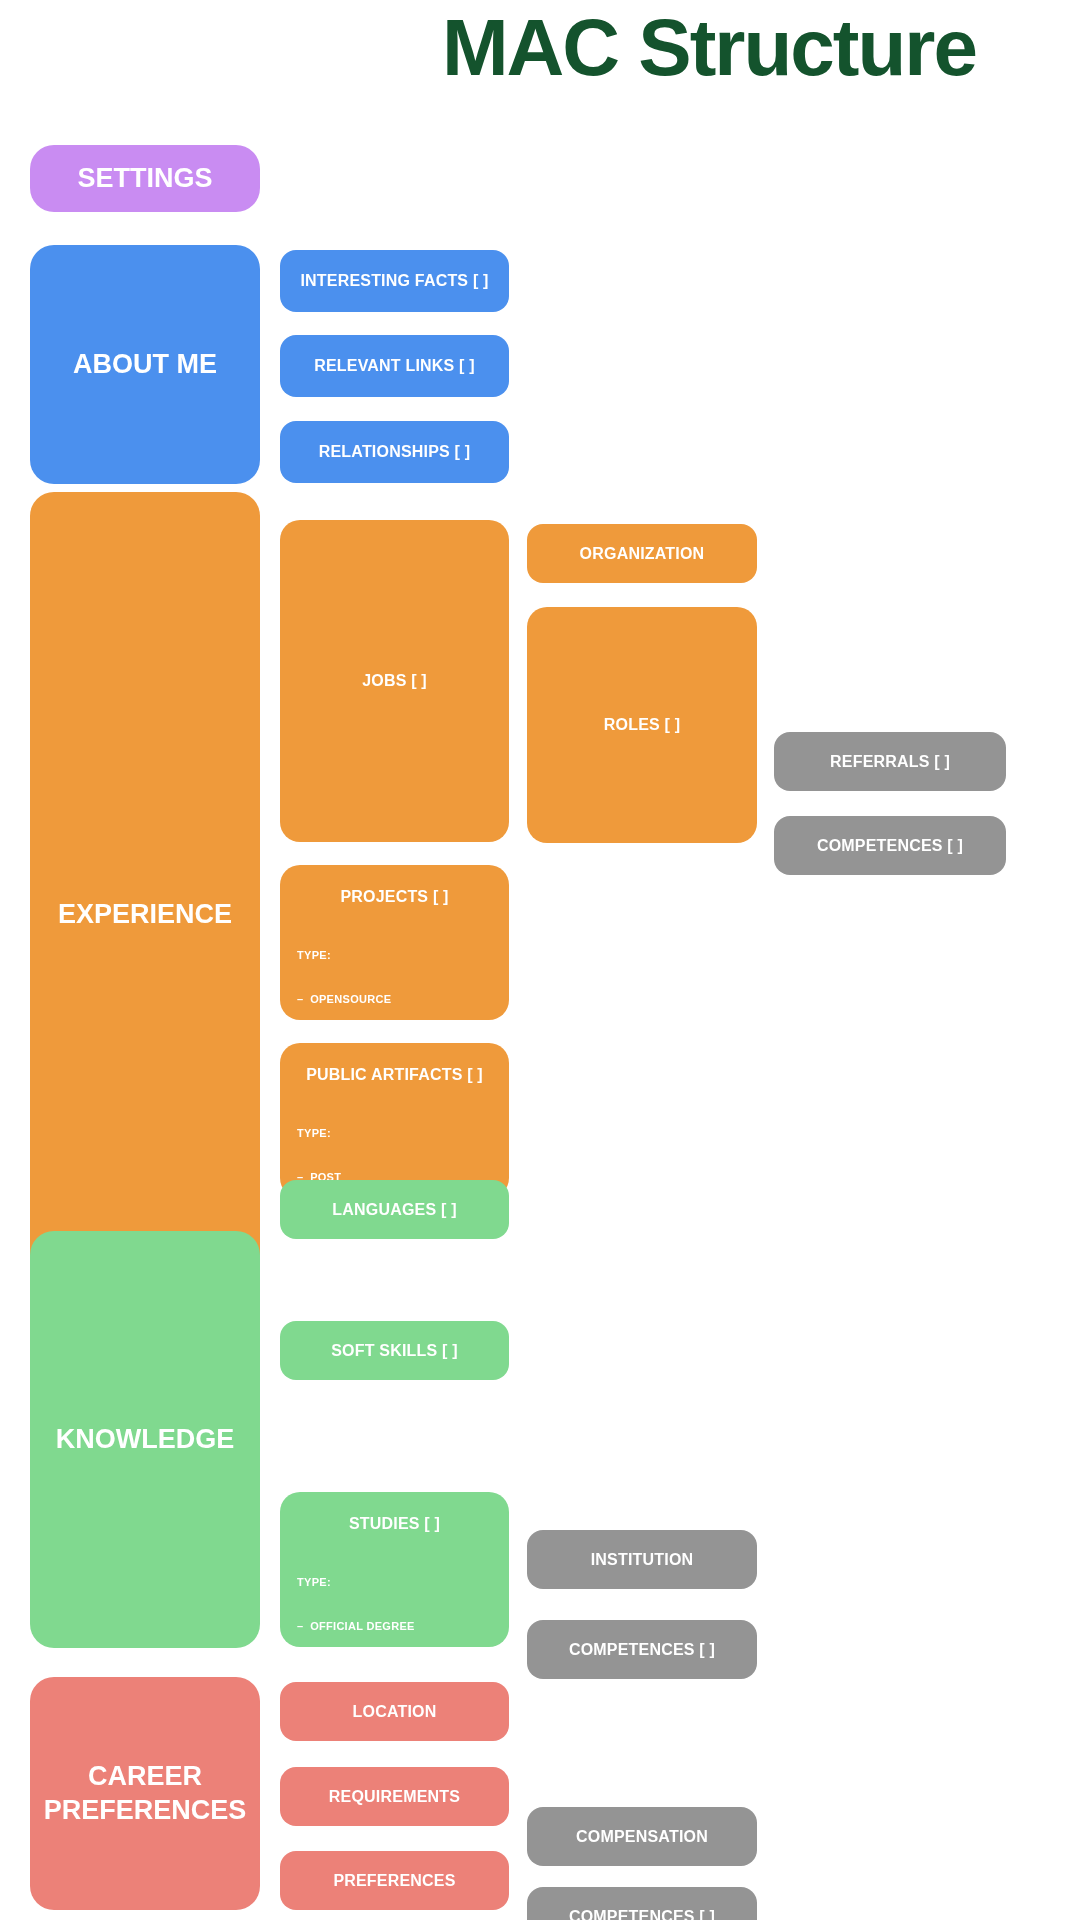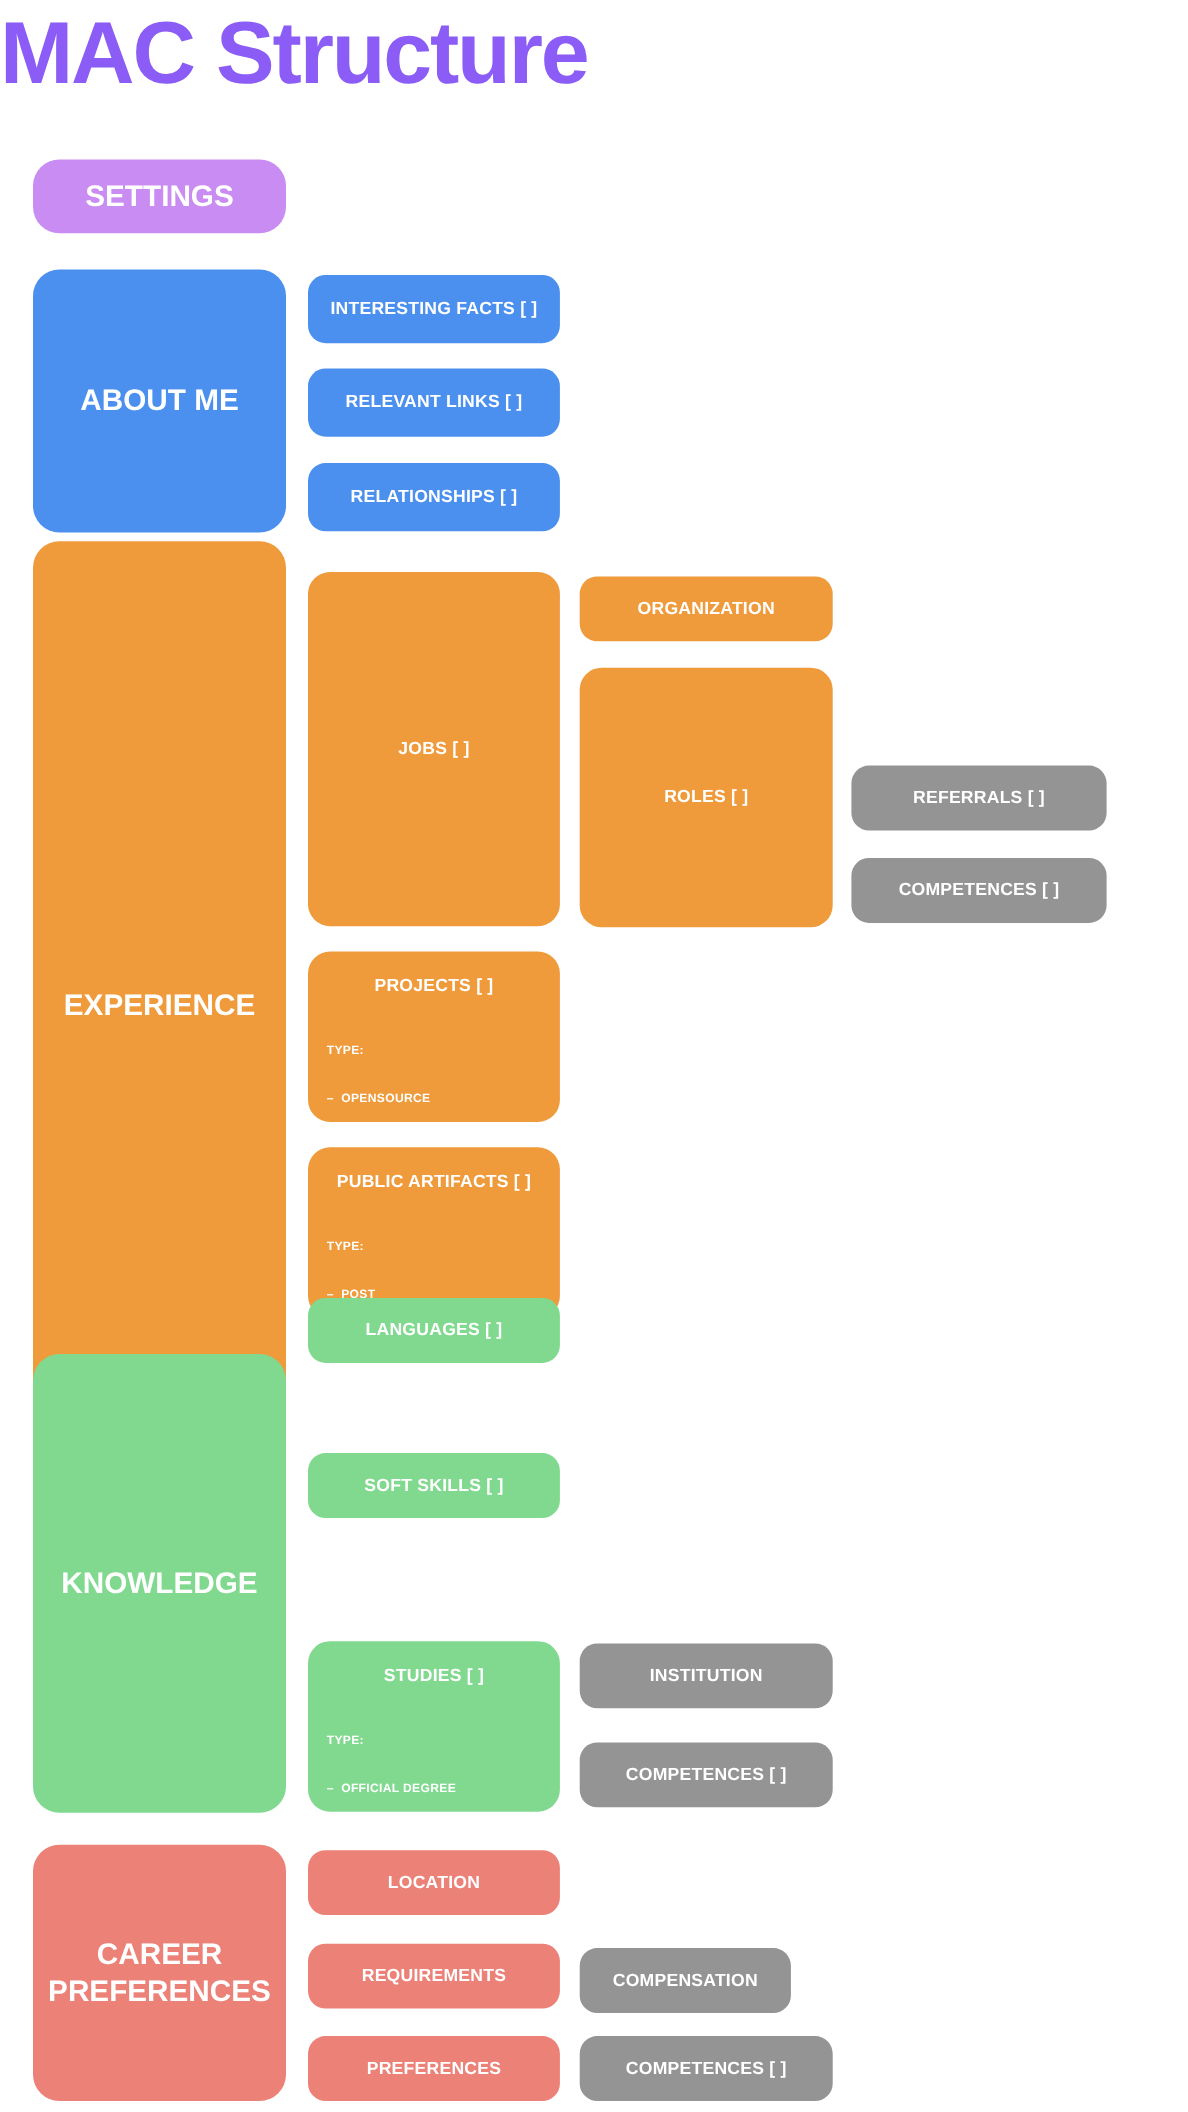--- a/index.html
+++ b/index.html
@@ -9,26 +9,26 @@
     height: 1920px;
     background: #ffffff;
     overflow: hidden;
     font-family: "Liberation Sans", sans-serif;
   }
   .title {
     position: absolute;
     top: 2px;
     left: 0;
     width: 976px;
-    text-align: left;
+    text-align: right;
     font-size: 80px;
     font-weight: 800;
     letter-spacing: -2px;
     line-height: 1.15;
-    color: #8b5cf6;
+    color: #14532d;
   }
   .block {
     position: absolute;
     box-sizing: border-box;
     color: #ffffff;
     display: flex;
     align-items: center;
     justify-content: center;
     border-radius: 16px;
     text-align: center;
@@ -68,21 +68,21 @@
     font-weight: 600;
     line-height: 14.5px;
     letter-spacing: 0.3px;
     white-space: pre;
   }
   .purple { background: #c98cf2; }
   .blue   { background: #4b90ee; }
   .orange { background: #ef9a3b; }
   .green  { background: #80d98f; }
   .salmon { background: #ec8178; }
-  .gray   { background: #949494; }
+  .gray   { background: #949494; margin-top: 36px; }
 </style>
 </head>
 <body>
 
 <div class="canvas">
 
   <div class="title">MAC Structure</div>
 
   <div class="block parent purple" style="left:30px;top:145px;width:230px;height:67px">
     <span>SETTINGS</span>
@@ -175,20 +175,20 @@
   </div>
   <div class="block child salmon" style="left:280px;top:1682px;width:229px;height:59px">
     <span>LOCATION</span>
   </div>
   <div class="block child salmon" style="left:280px;top:1767px;width:229px;height:59px">
     <span>REQUIREMENTS</span>
   </div>
   <div class="block child salmon" style="left:280px;top:1851px;width:229px;height:59px">
     <span>PREFERENCES</span>
   </div>
-  <div class="block child gray" style="left:527px;top:1771px;width:192px;height:59px">
+  <div class="block child gray" style="left:527px;top:1771px;width:230px;height:59px">
     <span>COMPENSATION</span>
   </div>
   <div class="block child gray" style="left:527px;top:1851px;width:230px;height:59px">
     <span>COMPETENCES [ ]</span>
   </div>
 
 </div>
 
 </body></html>

